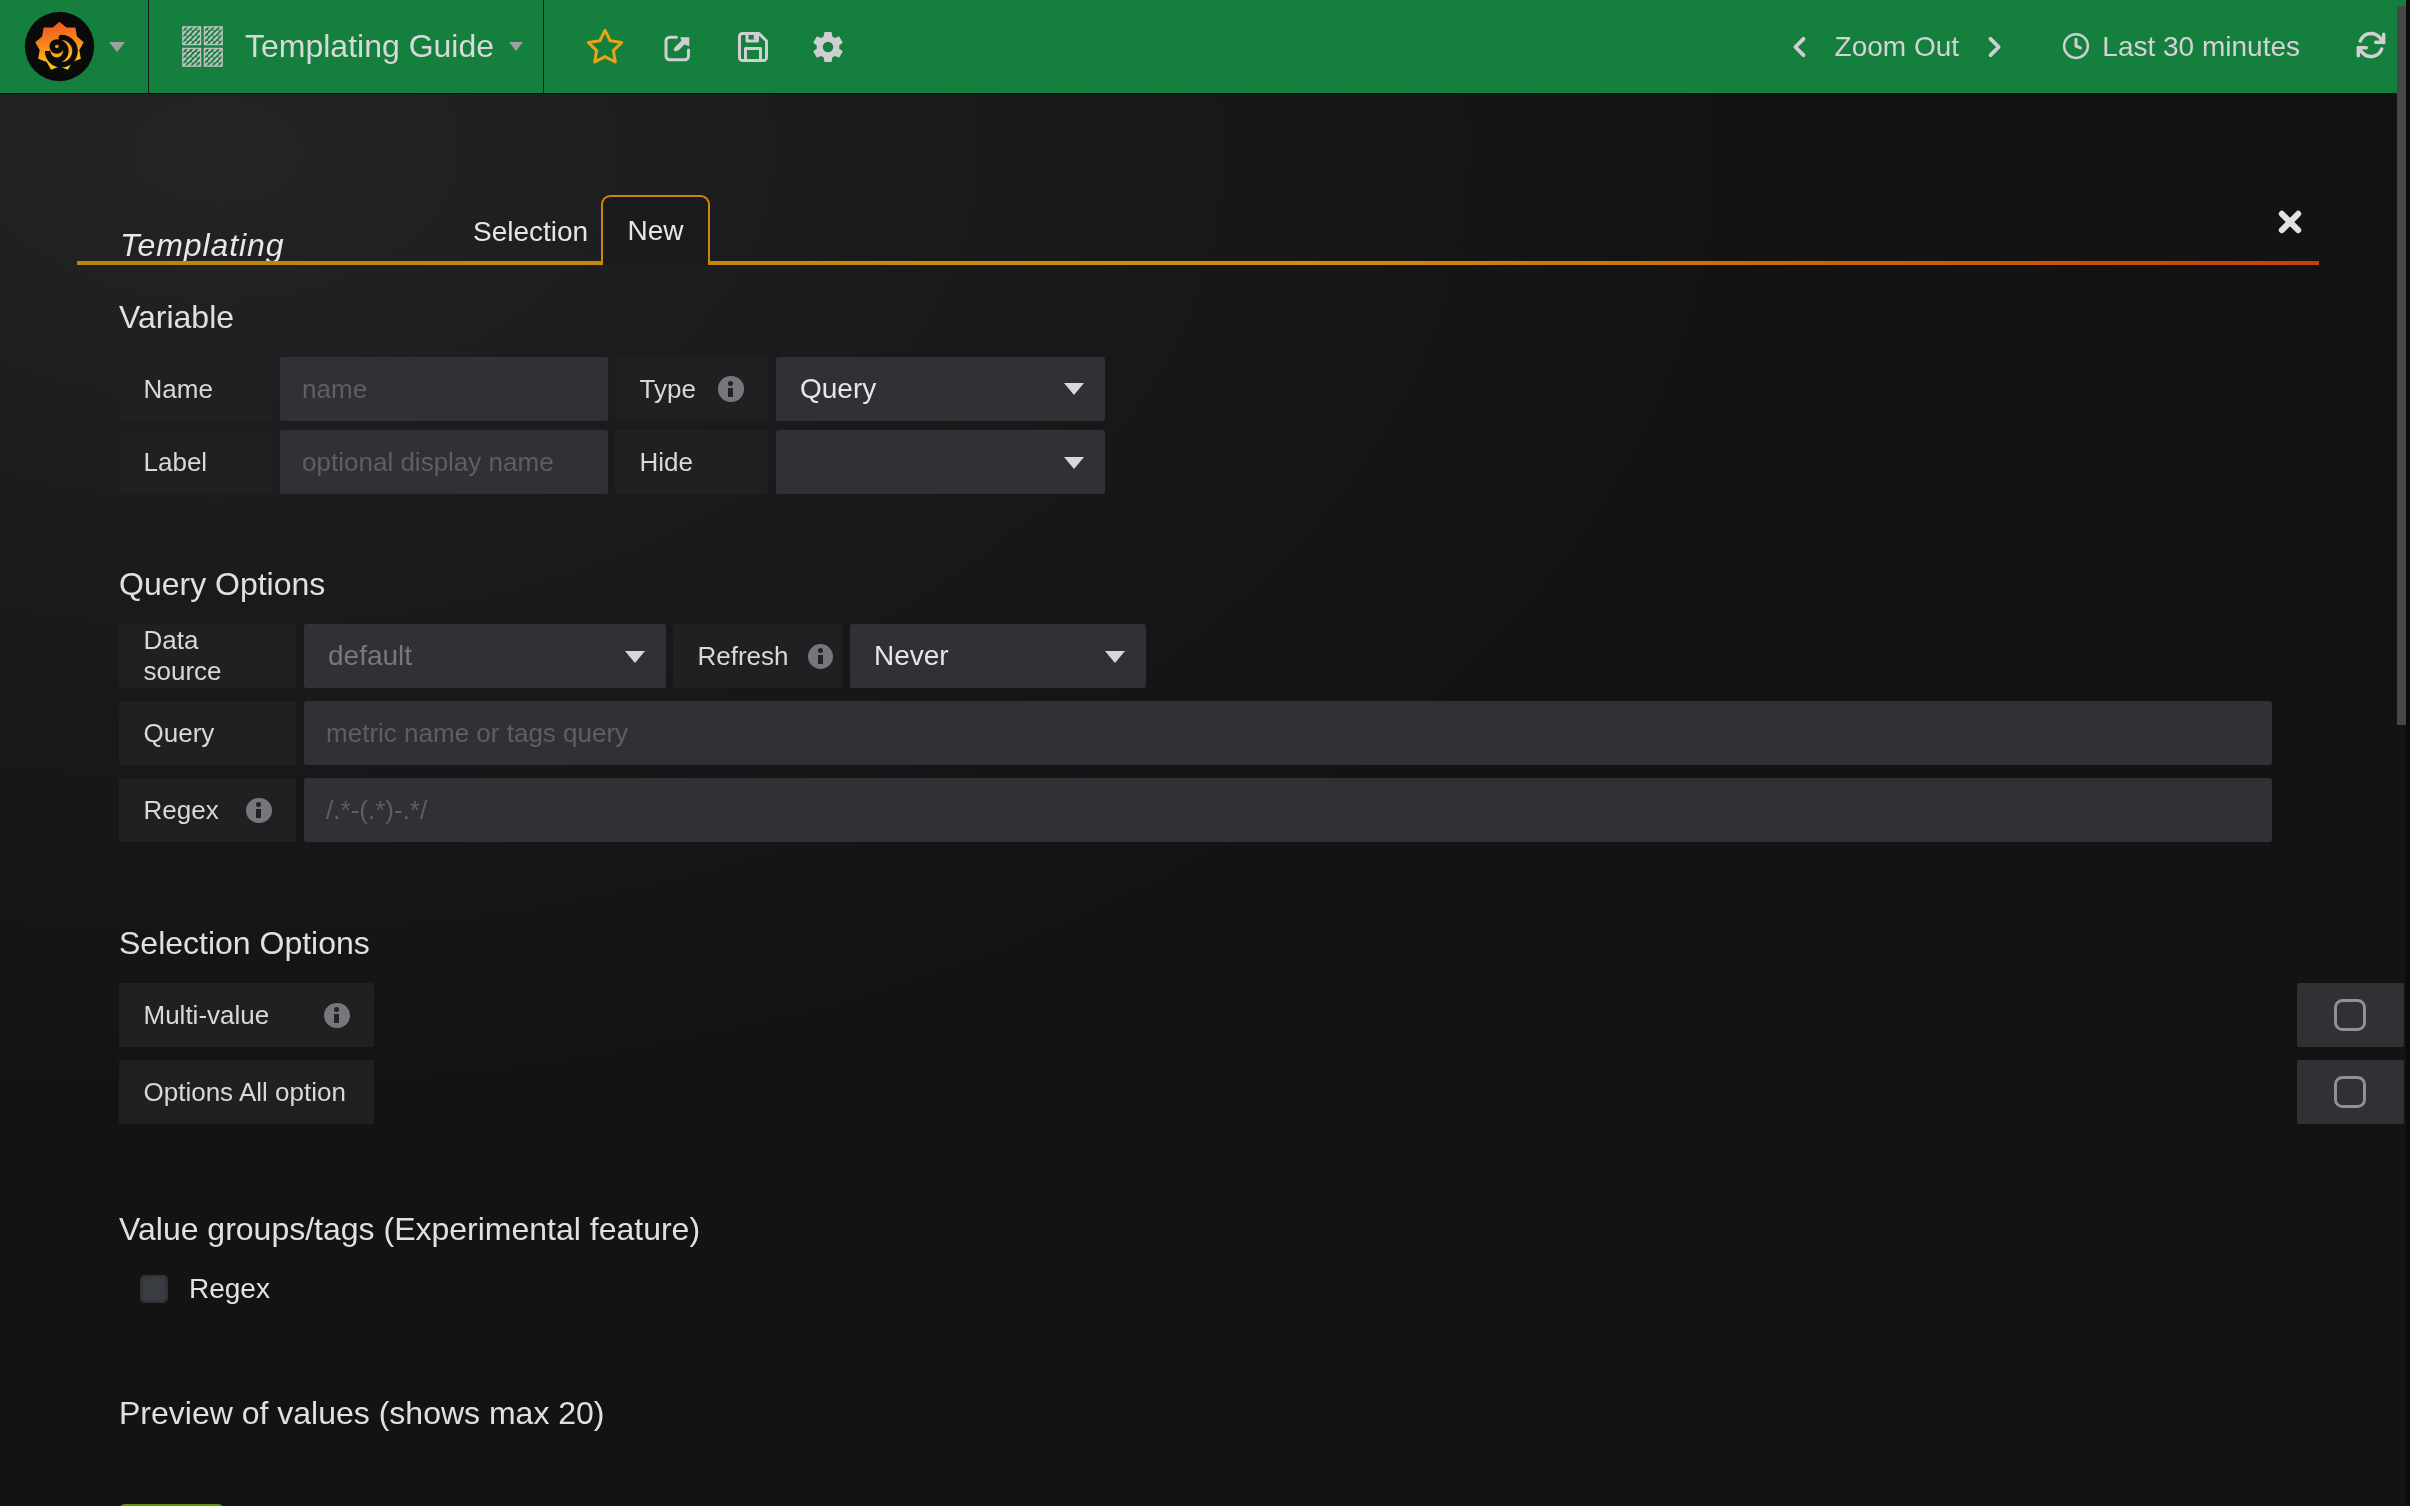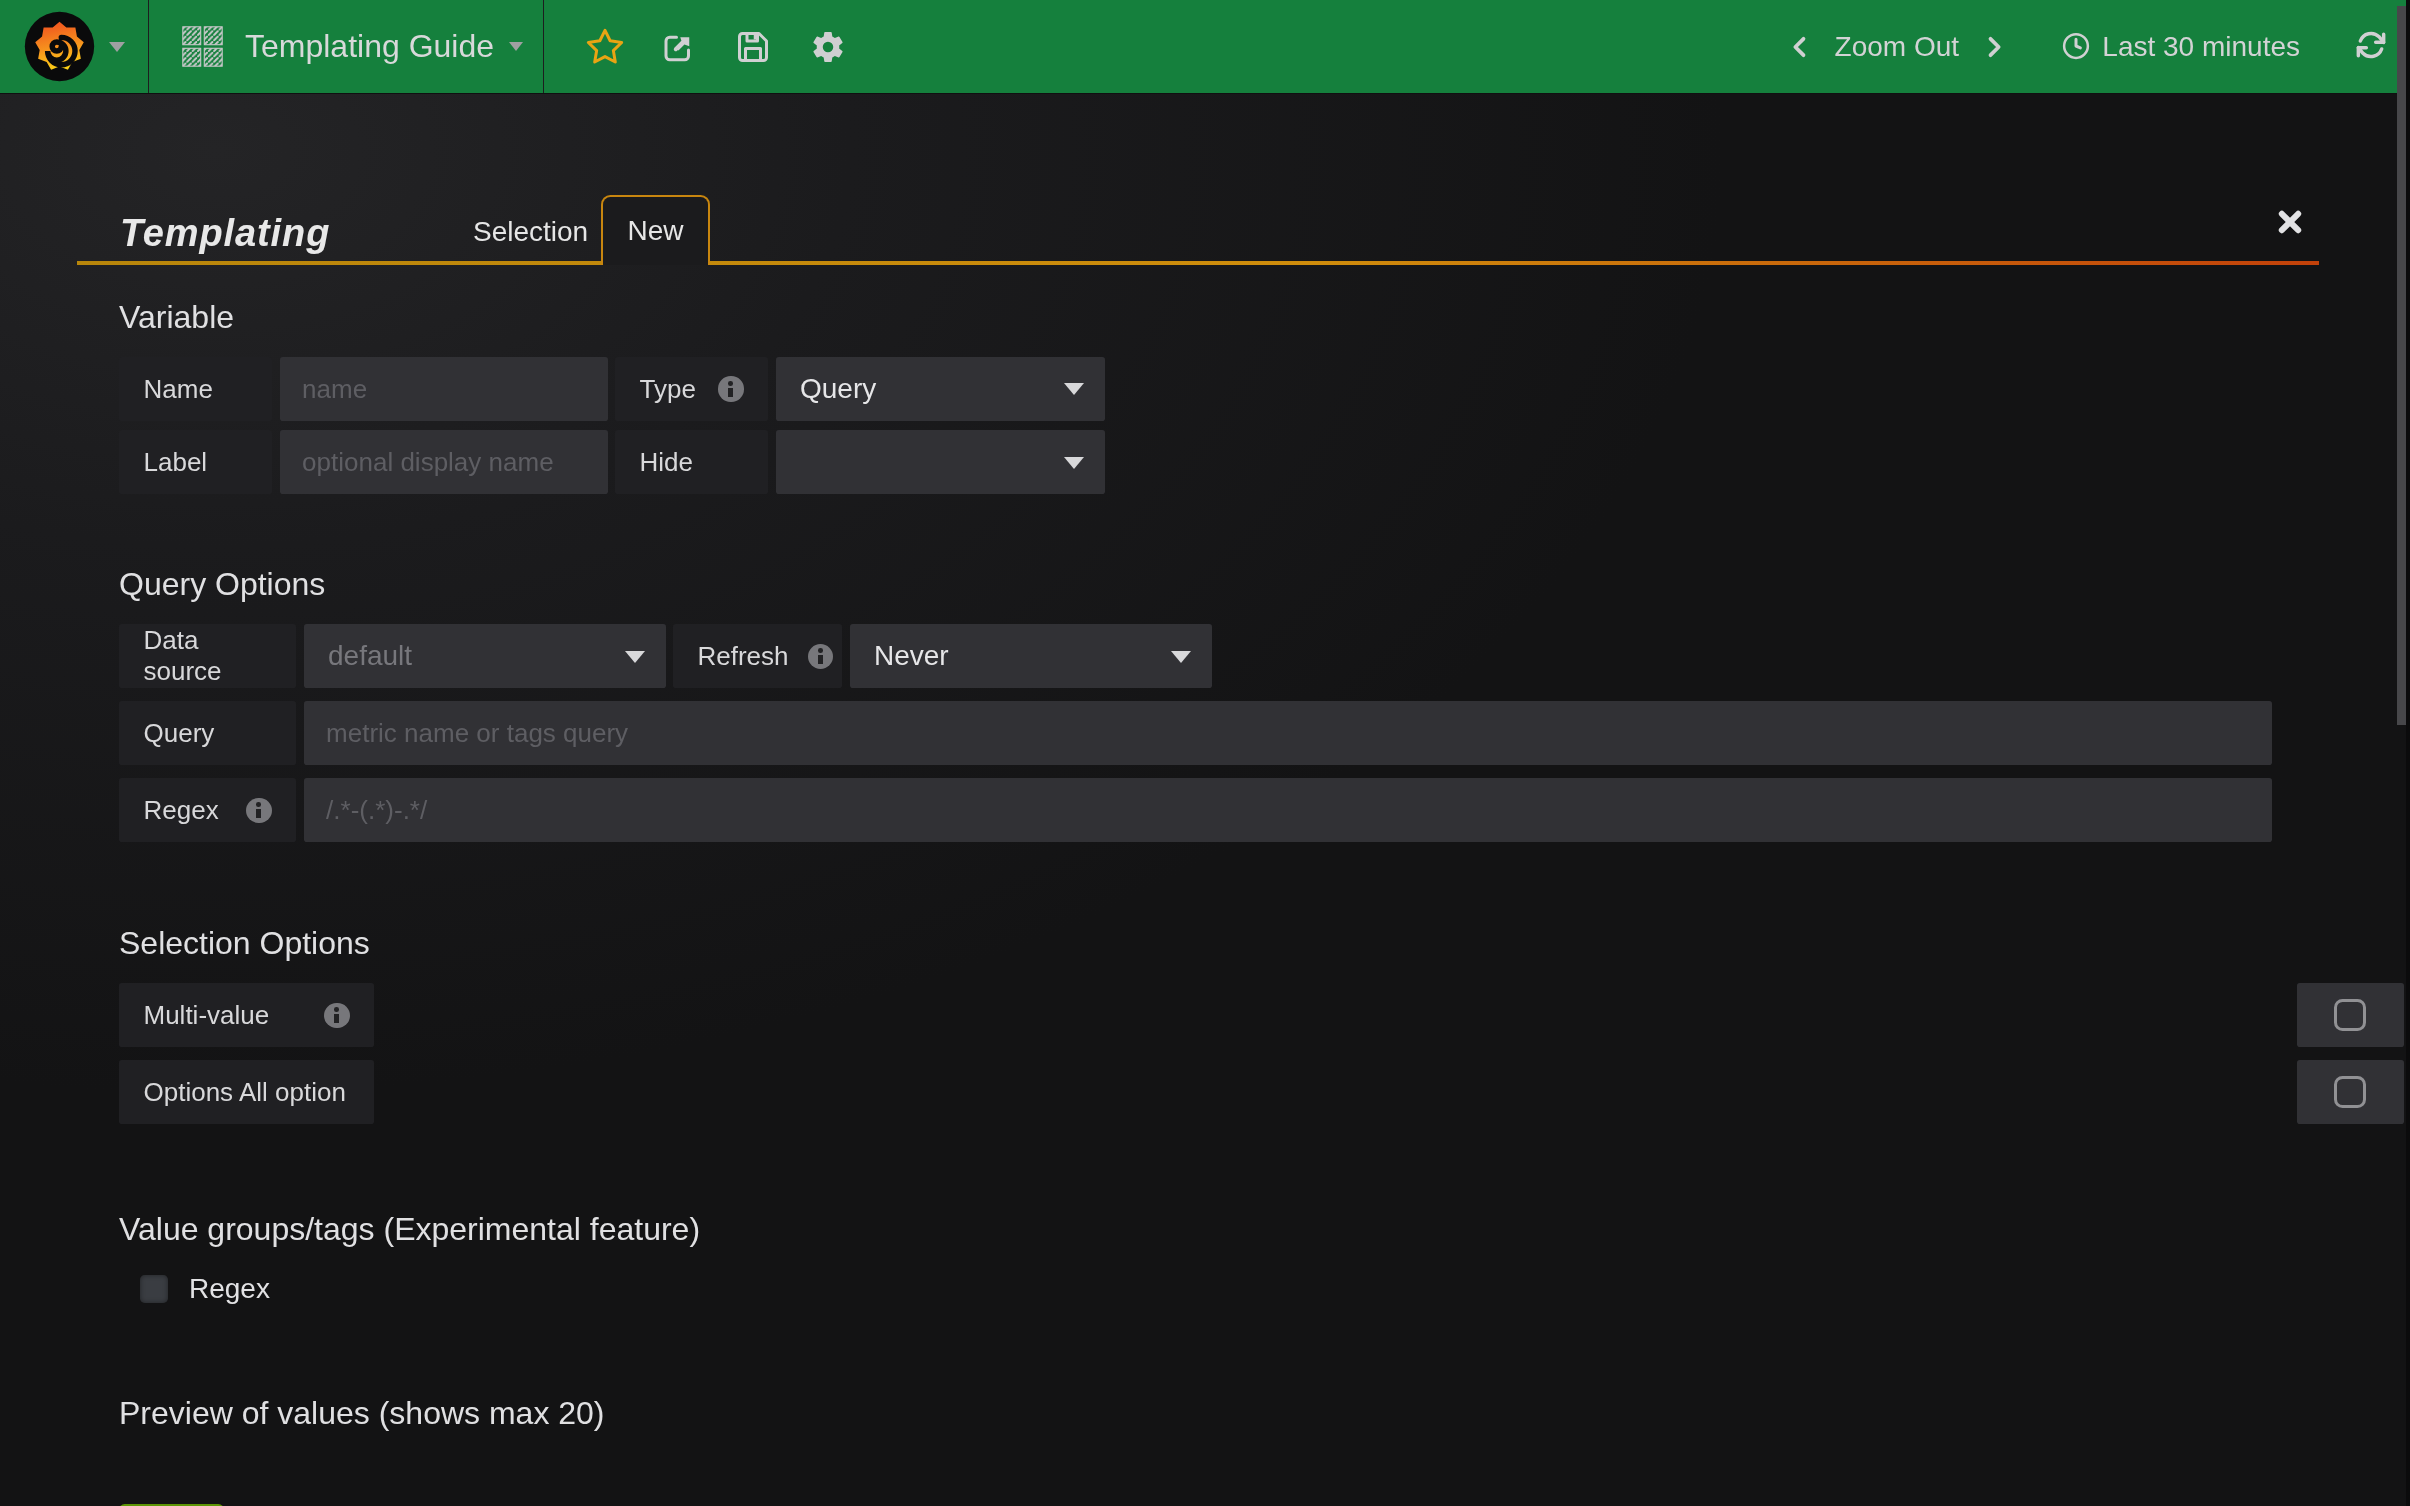--- a/index.html
+++ b/index.html
@@ -28,21 +28,21 @@
   .chev { width:28px; height:28px; margin:0 21px; cursor:pointer; }
   .time-group { display:flex; align-items:flex-start; margin-left:32px; cursor:pointer; }
   .time-group svg { width:30px; height:30px; margin-right:11.3px; }
   .refresh-btn { margin-left:55px; cursor:pointer; }
   .refresh-btn svg { width:32px; height:32px; }
 
   
   .editor-header { position:relative; margin:92px 92px 0 77px; height:79px; }
   .editor-header .underline { position:absolute; left:0; right:0; bottom:0; height:3.8px;
       background:linear-gradient(to right, #b8860b, #cf8d0c 55%, #c2410a 100%); }
-  .page-title { position:absolute; left:43px; bottom:10px; font-size:38px; font-style:italic; font-weight:700; color:#e8e8e8; letter-spacing:0.9px; }
+  .page-title { position:absolute; left:43px; bottom:1px; font-size:32px; font-style:italic; font-weight:400; color:#e8e8e8; letter-spacing:0.9px; }
   .tab { position:absolute; bottom:3.8px; font-size:28px; color:#e6e6e6; cursor:pointer; }
   .tab-variables { left:375px; padding:13px 21px; }
   .tab-new { left:524px; top:8.5px; bottom:0; width:109px; background:#1b1b1d; z-index:2;
       border:2.8px solid #c8860f; border-bottom:none; border-radius:9.4px 9.4px 0 0;
       display:flex; align-items:center; justify-content:center; }
   .close-btn { position:absolute; right:15px; bottom:26px; cursor:pointer; }
   .close-btn svg { width:28px; height:28px; }
 
   
   .content { padding-left:119px; }
@@ -60,21 +60,21 @@
         border-left:10.4px solid transparent; border-right:10.4px solid transparent; border-top:12.2px solid #d8d8da; }
   .sel .muted { color:#77777c; }
   .info-icon { width:25.4px; height:25.4px; border-radius:50%; background:#77777b; position:relative; margin-left:19px; flex:none; }
   .info-icon::before { content:""; position:absolute; left:50%; top:4.7px; width:4.7px; height:4.7px; margin-left:-2.4px; background:#222224; border-radius:50%; }
   .info-icon::after  { content:""; position:absolute; left:50%; top:11.3px; width:4.7px; height:9.4px; margin-left:-2.4px; background:#222224; }
 
   .cb-cell { width:107px; background:#313135; justify-content:center; cursor:pointer; }
   .cb-outline { width:32px; height:32px; border:3.8px solid #919194; border-radius:8.5px; }
 
   .w-label1 { width:153px; } .w-input1 { width:328px; } .w-label2 { width:153px; } .w-sel1 { width:329px; }
-  .w-qlabel { width:177px; } .w-qsel { width:362px; } .w-rlabel { width:169px; } .w-rsel { width:362px; }
+  .w-qlabel { width:177px; } .w-qsel { width:362px; } .w-rlabel { width:169px; } .w-rsel { width:296px; }
   .w-wide  { width:1968px; }
   .w-sellabel { width:255px; }
 
   .sec-variable { margin-top:34px; }
   .sec-query { margin-top:72px; }
   .sec-query .gf-row { margin-bottom:13px; }
   .sec-selection { margin-top:83px; }
   .sec-selection .gf-row { margin-bottom:13px;justify-content:space-between; }
   .sec-groups { margin-top:87px; }
   .enable-row { margin-top:24.5px; display:flex; align-items:center; padding-left:21px; cursor:pointer; }

